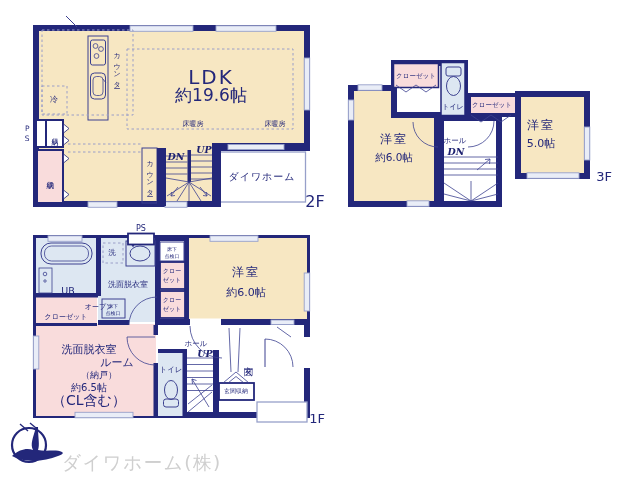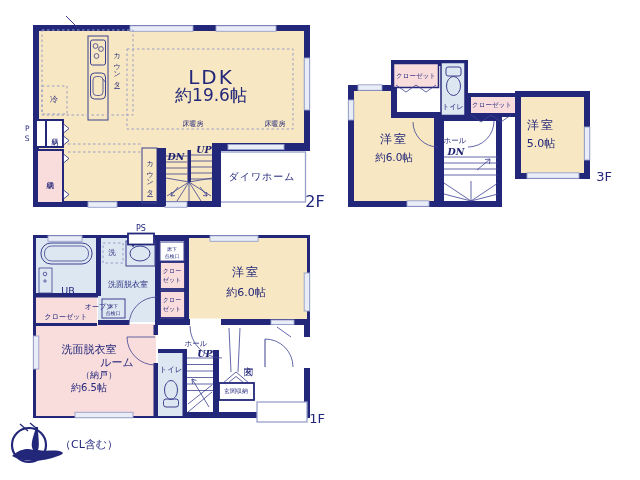--- a/index.html
+++ b/index.html
@@ -248,22 +248,23 @@
 <span class="lbl" style="left:113px;top:306px;font-size:5px;">床下</span>
 <span class="lbl" style="left:113px;top:313px;font-size:5px;">点検口</span>
 <span class="lbl ls2" style="left:246px;top:272px;font-size:12px;">洋室</span>
 <span class="lbl" style="left:246px;top:292px;font-size:11px;">約6.0帖</span>
 <span class="lbl" style="left:82px;top:307px;font-size:7px;margin-left:17px;">オープン</span>
 <span class="lbl" style="left:66px;top:317px;font-size:7px;">クローゼット</span>
 <span class="lbl" style="left:89px;top:349px;font-size:11px;">洗面脱衣室</span>
 <span class="lbl" style="left:89px;top:362px;font-size:11px;margin-left:28px;">ルーム</span>
 <span class="lbl" style="left:99px;top:375px;font-size:9px;">（納戸）</span>
 <span class="lbl" style="left:89px;top:388px;font-size:10px;">約6.5帖</span>
-<span class="lbl" style="left:89px;top:400px;font-size:11px;margin-top:44px;">（CL含む）</span>
+<span class="lbl" style="left:89px;top:400px;font-size:14px;">（CL含む）</span>
 <span class="lbl" style="left:196px;top:344px;font-size:7.5px;">ホール</span>
 <span class="lbl it" style="left:205px;top:354px;font-size:9.5px;">UP</span>
 <span class="lbl" style="left:171px;top:370px;font-size:7.5px;">トイレ</span>
 <span class="lbl v" style="left:248px;top:360px;font-size:9px;">玄関</span>
 <span class="lbl" style="left:236px;top:391px;font-size:6px;">玄関収納</span>
 <span class="lbl" style="left:317px;top:418px;font-size:13px;">1F</span>
 
+<span class="logo-txt">ダイワホーム(株)</span>
 
 </div>
 
 </body></html>

